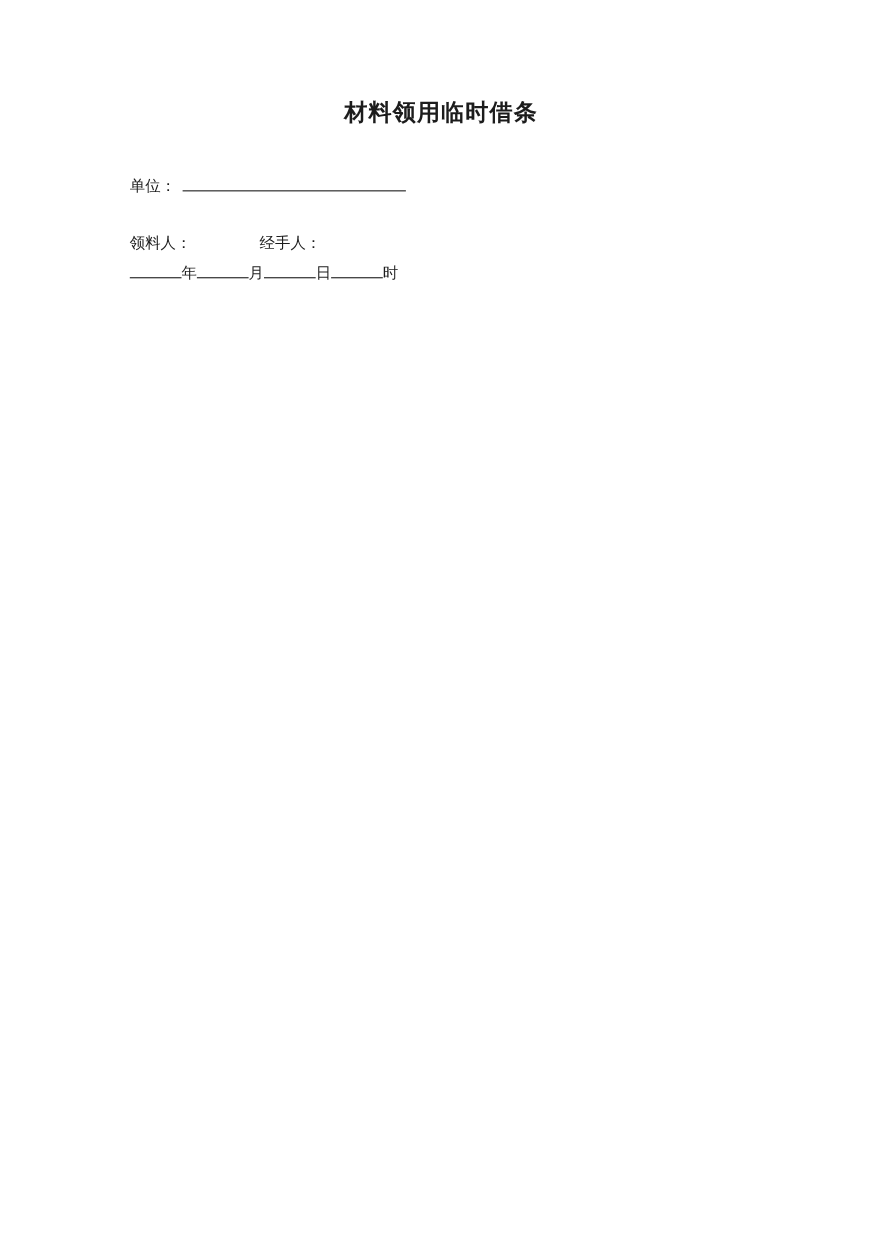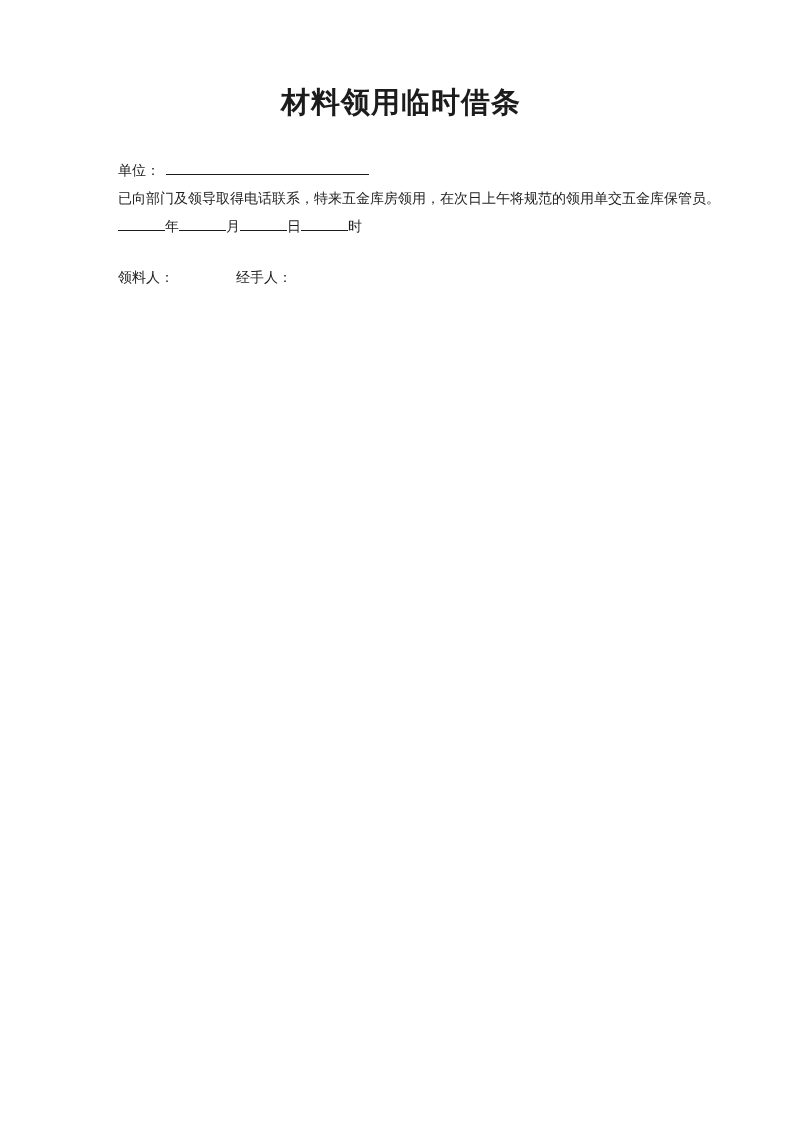--- a/index.html
+++ b/index.html
@@ -14,21 +14,21 @@
     background: #ffffff;
     overflow: hidden;
     font-family: "Liberation Serif", "DejaVu Serif", serif;
     color: #1c1c1c;
   }
   .content {
     padding: 86px 110px 0 118px;
   }
   .doc-title {
     margin: 0;
-    font-size: 29px;
+    font-size: 21px;
     line-height: 32px;
     font-weight: bold;
     text-align: center;
     letter-spacing: 1px;
     white-space: nowrap;
   }
   .line {
     margin: 0;
     font-size: 14px;
     line-height: 28px;
@@ -59,24 +59,23 @@
 <div class="page">
   <div class="content">
 
     <h1 class="doc-title">材料领用临时借条</h1>
 
     <p class="line unit-line">
       <span>单位：</span><span class="blank blank-unit"></span>
     </p>
 
 
-    <p class="line body-line">已向部门及领导取得电话联系，特来五金库房领用，在次日上午将规范的领用单交五金库保管员。</p>
+
+    <p class="line sign-line">
+      <span>领料人：</span><span class="handler-label">经手人：</span>
+    </p>
 
     <p class="line date-line">
       <span class="blank blank-date"></span><span>年</span><span class="blank blank-date"></span><span>月</span><span class="blank blank-date"></span><span>日</span><span class="blank blank-date"></span><span>时</span>
-    </p>
-
-    <p class="line sign-line">
-      <span>领料人：</span><span class="handler-label">经手人：</span>
     </p>
 
   </div>
 </div>
 
 </body></html>

